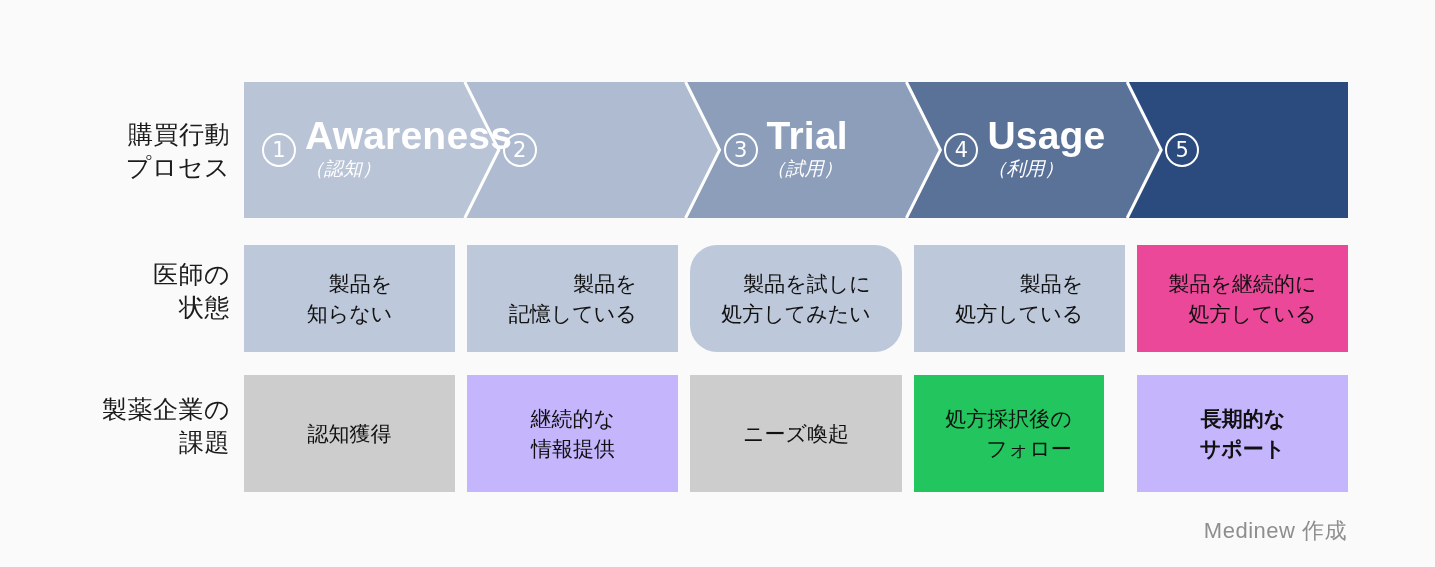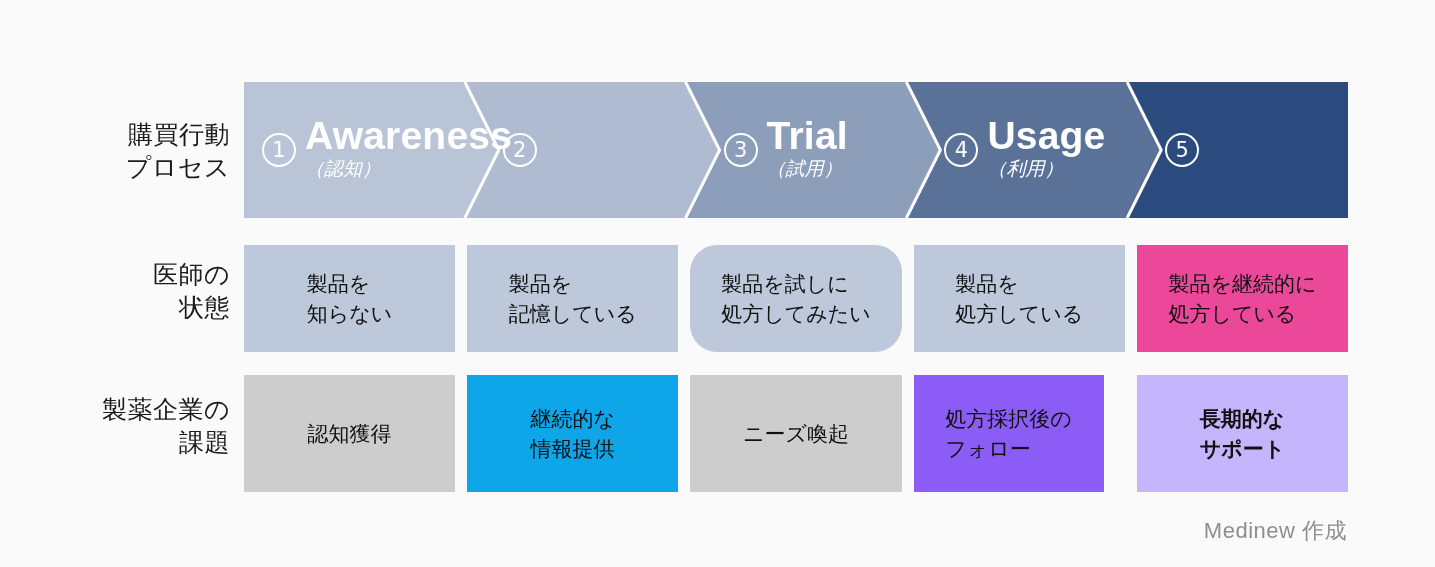--- a/index.html
+++ b/index.html
@@ -87,21 +87,21 @@
     margin-top: 2px;
     font-style: italic;
   }
 
   
   .box {
     position: absolute;
     display: flex;
     align-items: center;
     justify-content: center;
-    text-align: left;
+    text-align: right;
     color: #111111;
     font-size: 21px;
     line-height: 1.42;
     white-space: pre-line;
     box-sizing: border-box;
   }
   .row-state { top: 245px; height: 107px; background: #bdc8da; }
   .row-task  { top: 375px; height: 117px; background: #cdcdcd; }
 
   
@@ -179,24 +179,24 @@
       <div class="box row-state" style="left: 690.4px; width: 211.2px; background: rgb(189, 200, 218); border-radius: 27px;">製品を試しに
 処方してみたい</div>
       <div class="box row-state" style="left: 913.6px; width: 211.2px; background: rgb(189, 200, 218);">製品を
 処方している</div>
       <div class="box row-state" style="left: 1136.8px; width: 211.2px; background: #ec4899;">製品を継続的に
 処方している</div>
     </div>
 
   <div id="task-row">
       <div class="box row-task" style="left: 244px; width: 211.2px; background: rgb(205, 205, 205);">認知獲得</div>
-      <div class="box row-task" style="left: 467.2px; width: 211.2px; background: #0ea5e9;">継続的な
+      <div class="box row-task" style="left: 467.2px; width: 211.2px; background: #c4b5fd;">継続的な
 情報提供</div>
       <div class="box row-task" style="left: 690.4px; width: 211.2px; background: rgb(205, 205, 205);">ニーズ喚起</div>
-      <div class="box row-task" style="left: 913.6px; width: 190px; background: #8b5cf6;">処方採択後の
+      <div class="box row-task" style="left: 913.6px; width: 190px; background: #22c55e;">処方採択後の
 フォロー</div>
       <div class="box row-task" style="left: 1136.8px; width: 211.2px; background: #c4b5fd; font-weight: bold;">長期的な
 サポート</div>
     </div>
 
   <div id="footer">Medinew 作成</div>
 
 </div>
 
 </body></html>

